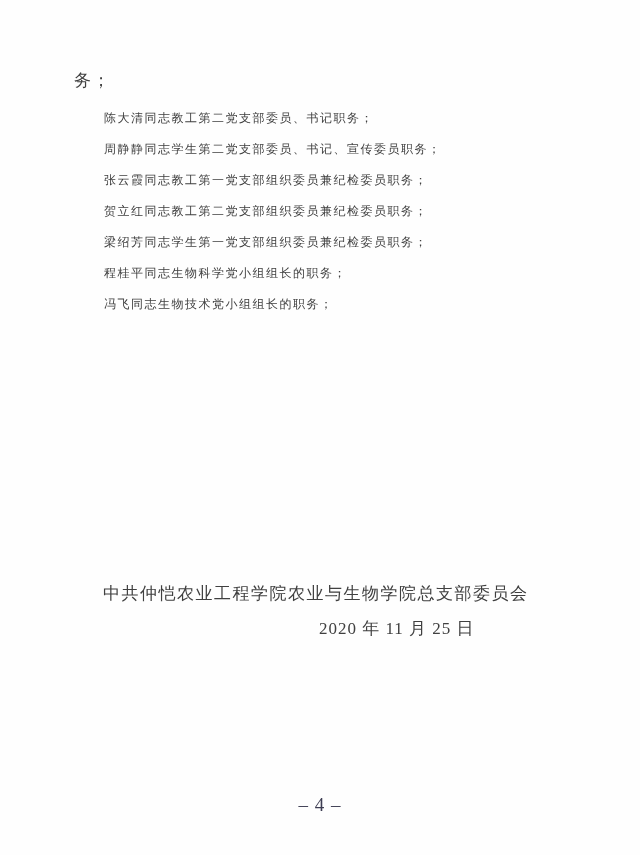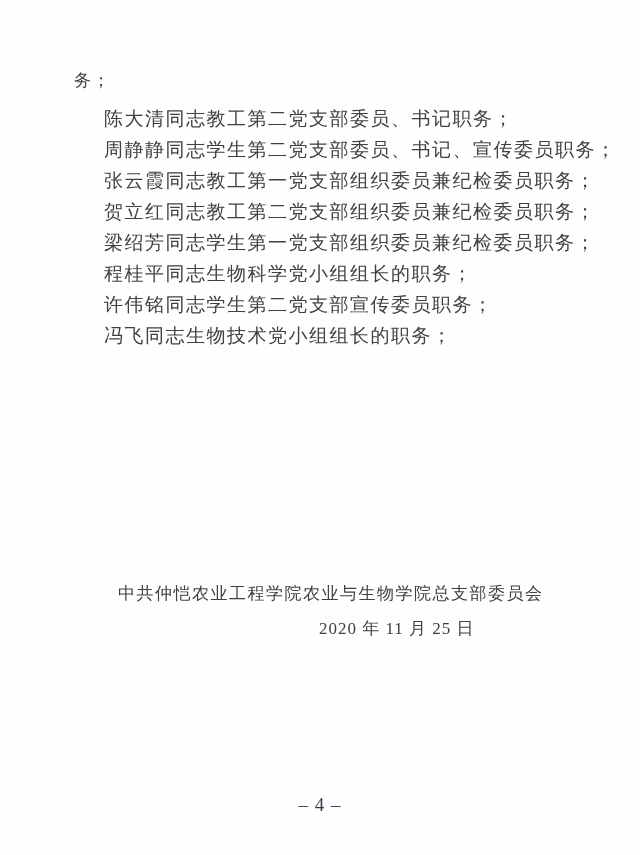--- a/index.html
+++ b/index.html
@@ -26,31 +26,31 @@
   .continuation {
     left: 74px;
     top: 66px;
   }
   .items {
     position: absolute;
     left: 104px;
     top: 103px;
   }
   .items .item {
-    font-size: 19px;
+    font-size: 12px;
     letter-spacing: 1.5px;
     line-height: 31px;
     white-space: pre;
   }
   .attachment {
     left: 104px;
     top: 452px;
   }
   .signature {
-    left: 118px;
+    left: 103px;
     top: 579px;
   }
   .date {
     left: 319px;
     top: 614px;
     letter-spacing: 1px;
   }
   .page-number {
     position: absolute;
     left: 0;
@@ -69,21 +69,20 @@
 
   <div class="line continuation">务；</div>
 
   <div class="items">
       <div class="item">陈大清同志教工第二党支部委员、书记职务；</div>
       <div class="item">周静静同志学生第二党支部委员、书记、宣传委员职务；</div>
       <div class="item">张云霞同志教工第一党支部组织委员兼纪检委员职务；</div>
       <div class="item">贺立红同志教工第二党支部组织委员兼纪检委员职务；</div>
       <div class="item">梁绍芳同志学生第一党支部组织委员兼纪检委员职务；</div>
       <div class="item">程桂平同志生物科学党小组组长的职务；</div>
-      <div class="item">许伟铭同志学生第二党支部宣传委员职务；</div>
       <div class="item">冯飞同志生物技术党小组组长的职务；</div>
     </div>
 
 
   <div class="line signature">中共仲恺农业工程学院农业与生物学院总支部委员会</div>
 
   <div class="line date">2020 年 11 月 25 日</div>
 
   <div class="page-number">– 4 –</div>
 

